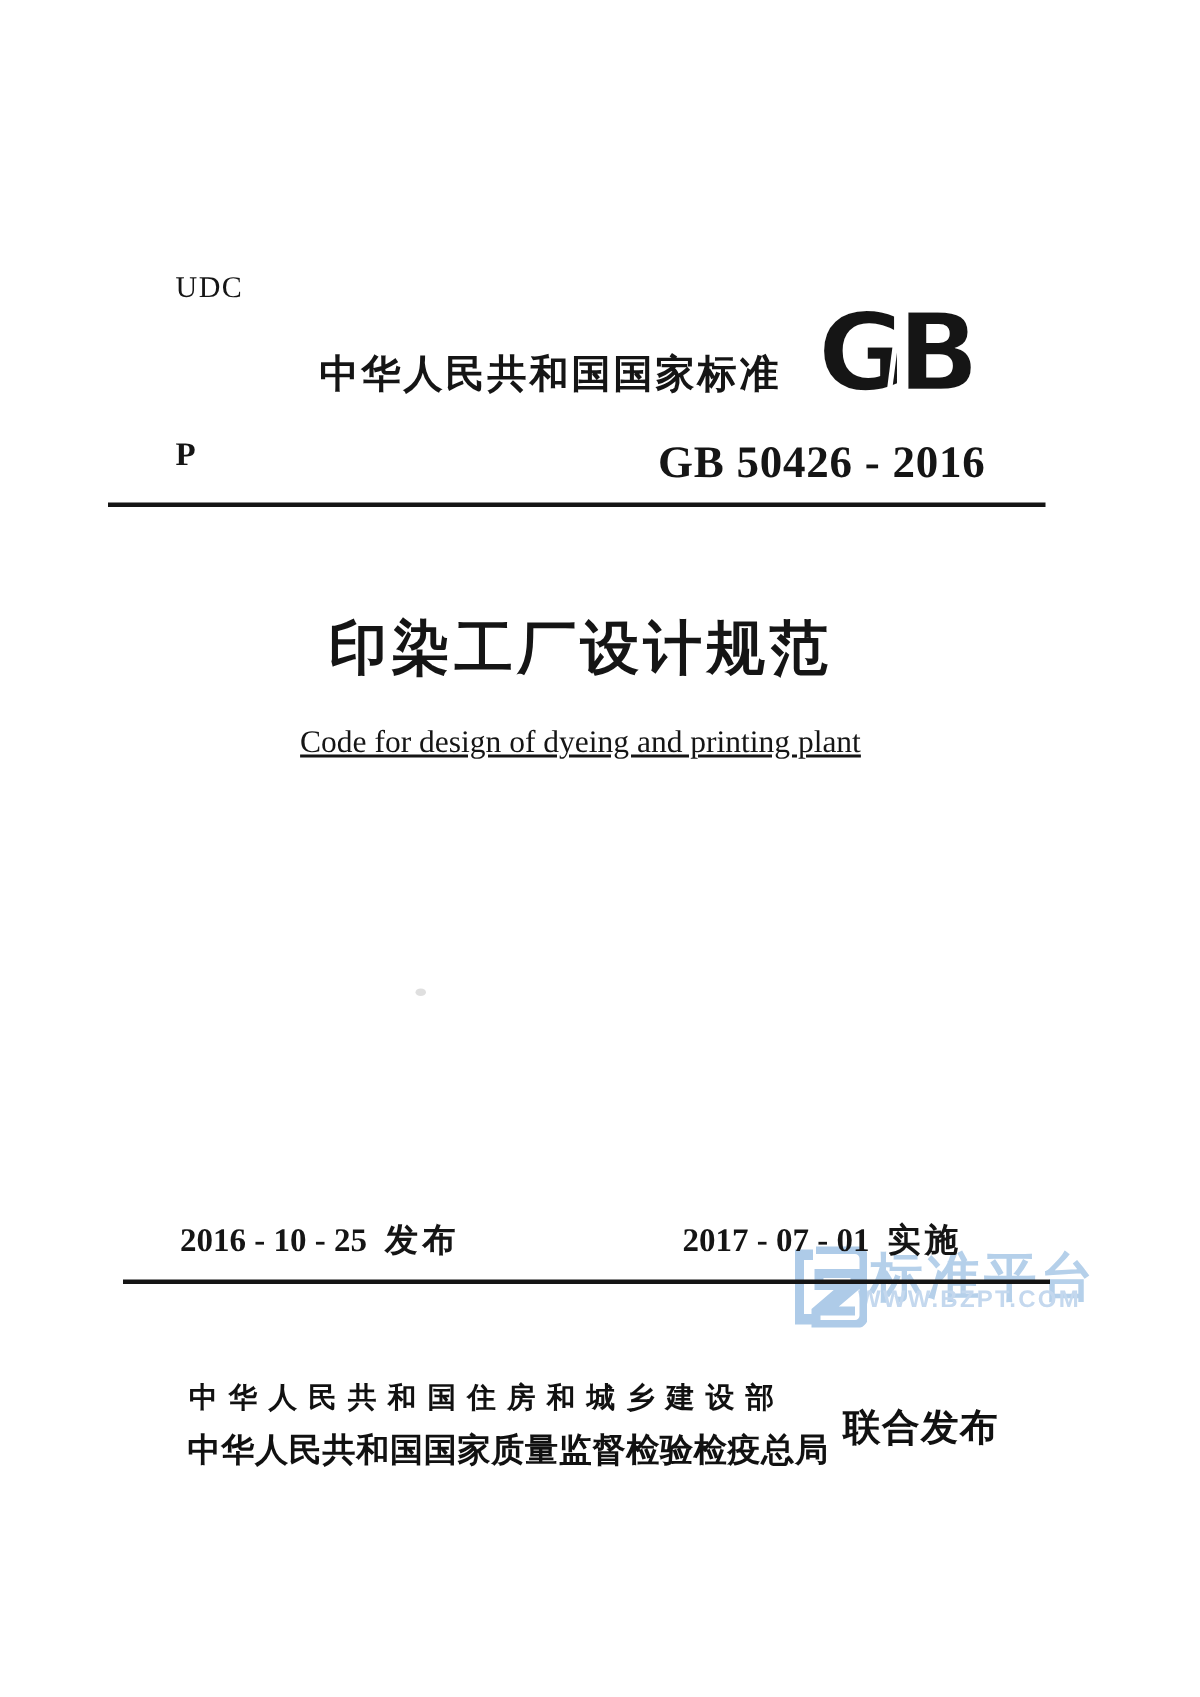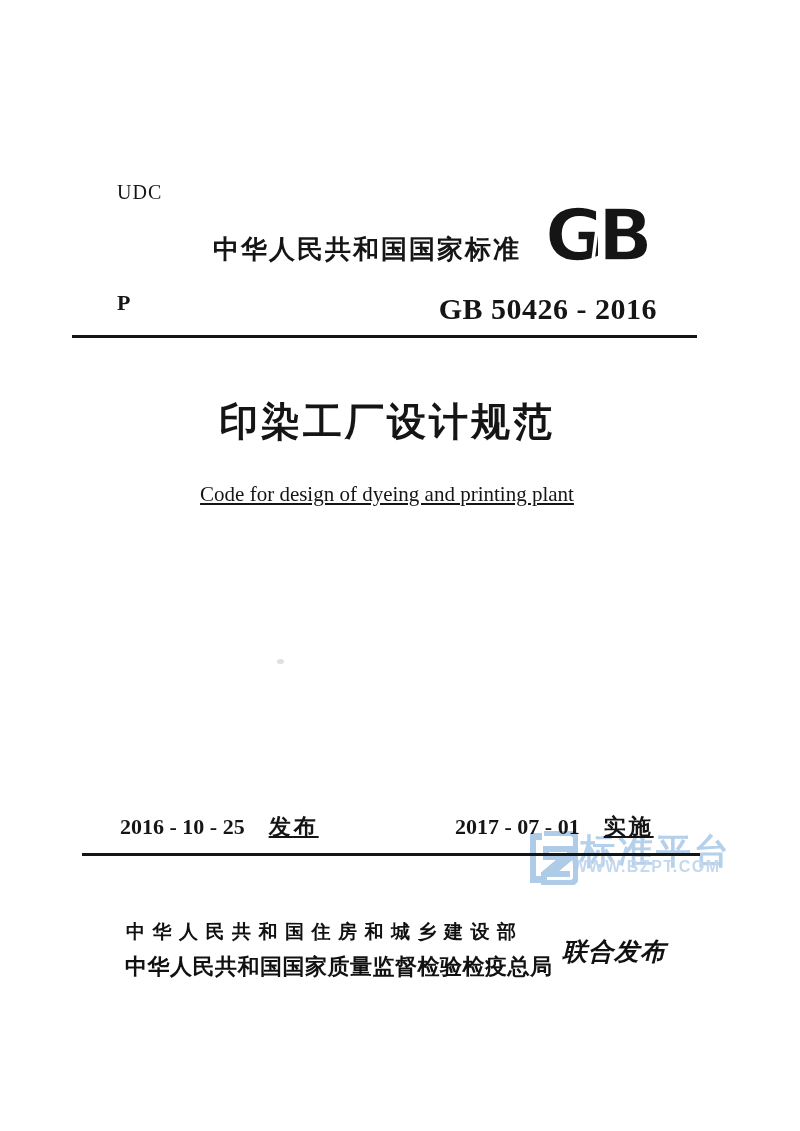--- a/index.html
+++ b/index.html
@@ -40,21 +40,21 @@
     letter-spacing: 0.5px;
     white-space: nowrap;
   }
   .rule {
     background: #151515; height: 3px;
   }
   .rule-top { left: 72px; top: 335px; width: 625px; }
   .rule-bottom { left: 82px; top: 853px; width: 618px; z-index: 3; }
 
   .doc-title {
-    left: 0; top: 395px; width: 774px;
+    left: 0; top: 405px; width: 774px;
     text-align: center;
     font-size: 39px; font-weight: 600;
     letter-spacing: 3px;
     white-space: nowrap;
   }
   .doc-subtitle {
     left: 0; top: 482px; width: 774px;
     text-align: center;
     font-size: 21px; font-weight: normal; text-decoration: underline;
   }
@@ -63,23 +63,22 @@
     background: #c9c9c9; border-radius: 50%;
     opacity: .6;
   }
 
   .date-row { top: 812px; font-size: 22px; font-weight: bold; white-space: nowrap; z-index: 2; }
   .date-release { left: 120px; }
   .date-implement { left: 455px; }
   .date-label {
     font-family: "Liberation Sans", "DejaVu Sans", sans-serif;
     font-weight: bold;
-    margin-left: 24px;
+    margin-left: 12px;
     letter-spacing: 3px;
-    text-decoration: underline;
   }
 
   .watermark { color: #aecbe8; z-index: 1; }
   .wm-logo { left: 528px; top: 831px; width: 50px; height: 54px; }
   .wm-name {
     left: 580px; top: 828px;
     font-family: "Liberation Sans", "DejaVu Sans", sans-serif;
     font-size: 35px; font-weight: bold;
     letter-spacing: 3px;
     color: #b5d0ea;
@@ -95,21 +94,21 @@
   }
 
   .publishers {
     font-family: "Liberation Sans", "DejaVu Sans", sans-serif;
     font-weight: bold;
     white-space: nowrap;
     color: #111;
   }
   .pub-line1 { left: 126px; top: 919px; font-size: 19px; letter-spacing: 7.5px; }
   .pub-line2 { left: 125px; top: 952px; font-size: 22px; letter-spacing: 0.5px; text-align: right; }
-  .joint-publish { left: 562px; top: 935px; font-size: 25px; letter-spacing: 1px; font-style: italic; }
+  .joint-publish { left: 562px; top: 935px; font-size: 25px; letter-spacing: 1px; }
 </style>
 </head>
 <body>
 
 <div class="abs udc">UDC</div>
 
 <div class="abs heading">中华人民共和国国家标准</div>
 
 <div class="abs gb-logo">
   <svg width="116" height="78" viewBox="0 0 116 78" xmlns="http://www.w3.org/2000/svg">

